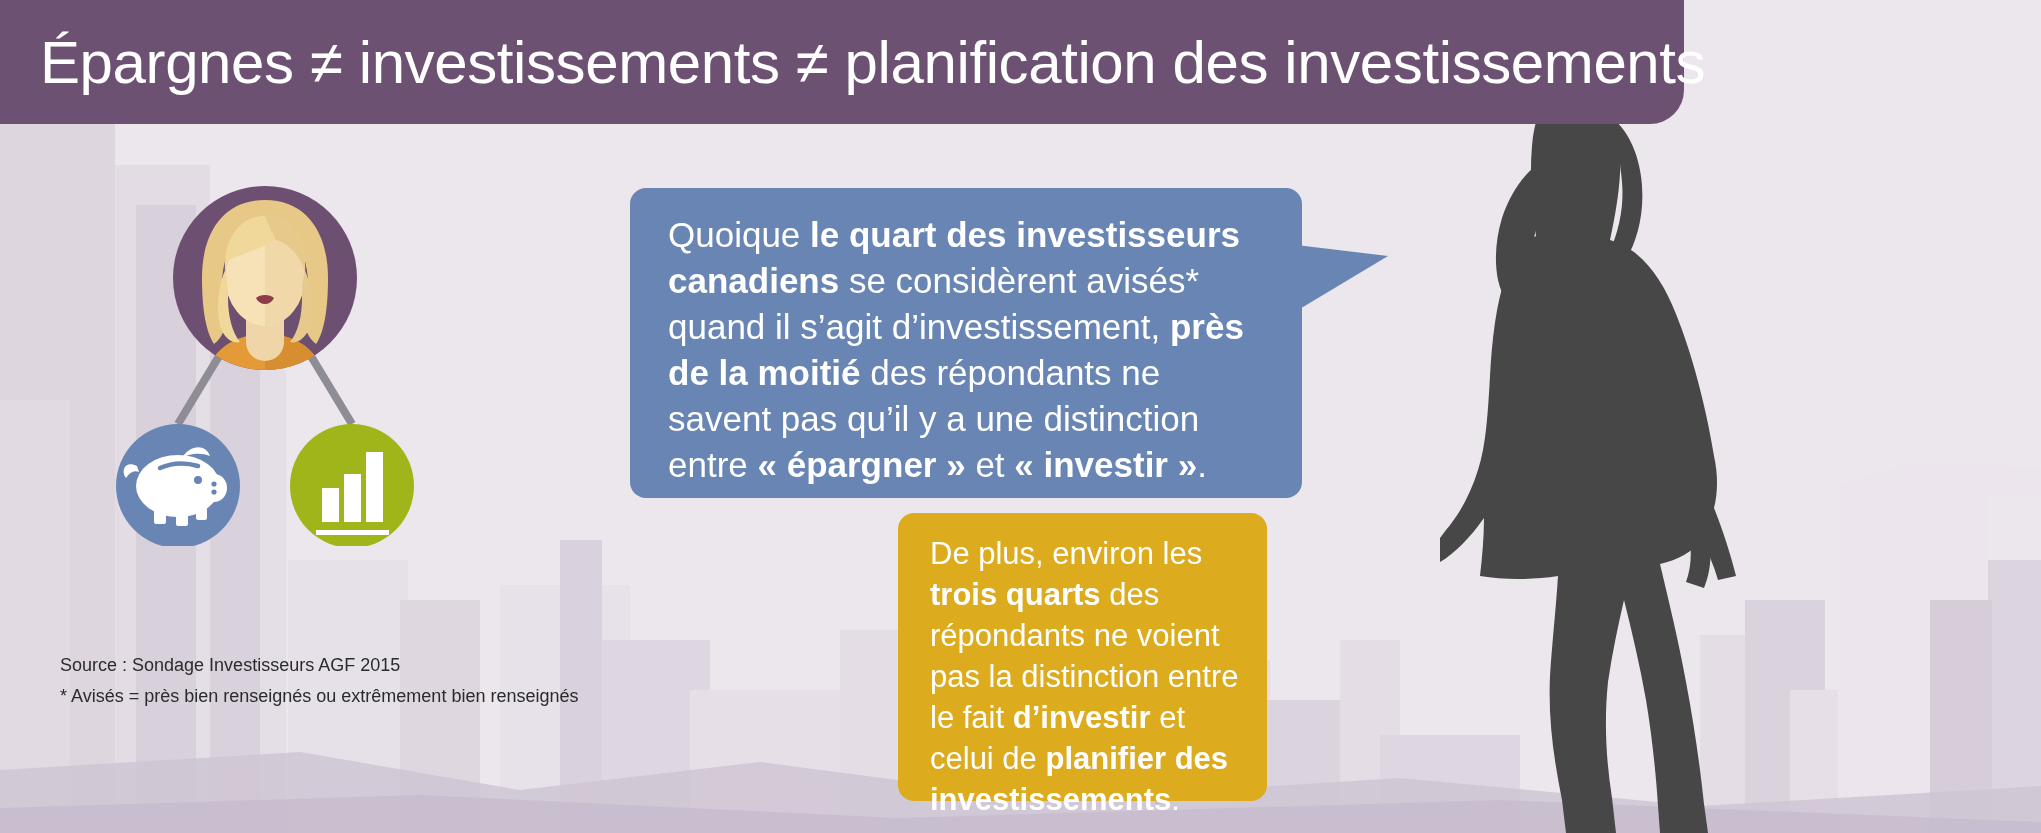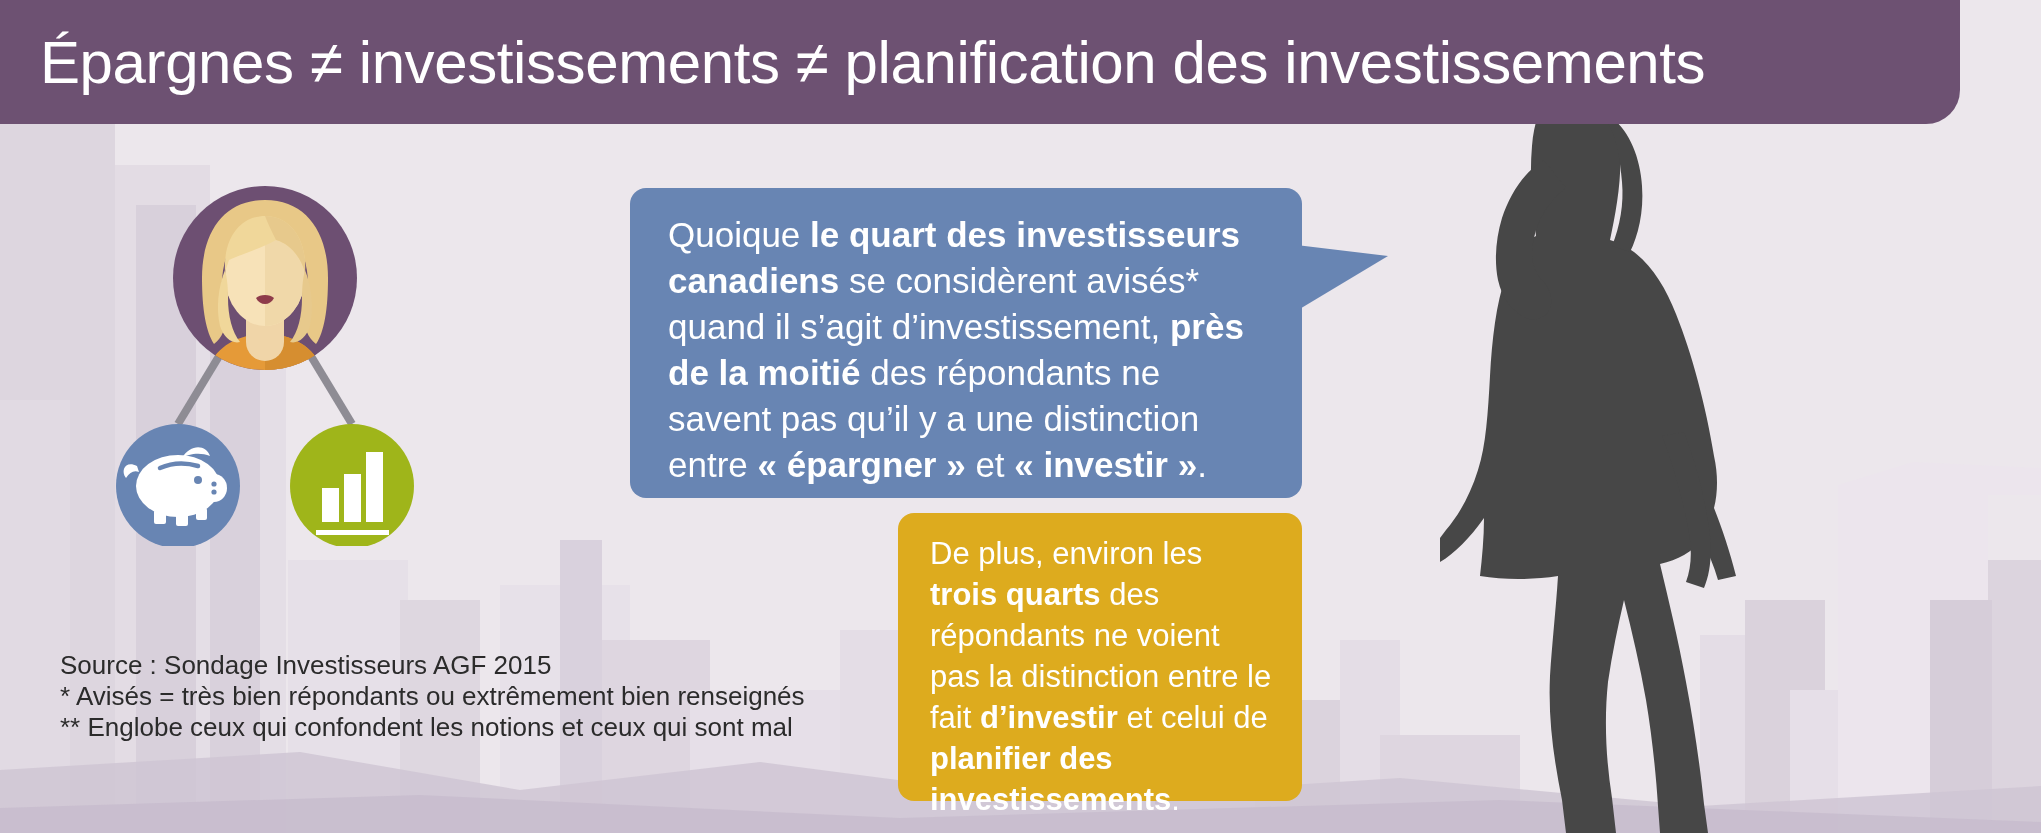--- a/index.html
+++ b/index.html
@@ -16,21 +16,21 @@
     background:#ece7ec;
     overflow:hidden;
   }
   .layer{position:absolute;top:0;left:0;width:2041px;height:833px;}
   svg.layer{display:block;}
 
   
   #header-bar{
     position:absolute;
     left:0;top:0;
-    width:1960px;height:124px;
+    width:1684px;height:124px;
     background:#6d5172;
     border-bottom-right-radius:34px;
     z-index:30;
   }
   #header-title{
     position:absolute;
     left:40px;top:50%;
     transform:translateY(-50%);
     color:#ffffff;
     font-size:60px;
@@ -66,21 +66,21 @@
     padding:24px 32px 0 38px;
     color:#ffffff;
     font-size:35px;
     line-height:46px;
     font-weight:400;
   }
 
   #bubble-yellow{
     position:absolute;
     left:898px;top:513px;
-    width:404px;height:288px;
+    width:369px;height:288px;
     z-index:20;
   }
   #bubble-yellow .body{
     position:absolute;inset:0;
     background:#ddab1e;
     border-radius:16px;
   }
   #bubble-yellow .text{
     position:relative;
     z-index:2;
@@ -100,21 +100,21 @@
     z-index:15;
   }
 
   
   #footnotes{
     position:absolute;
     left:60px;top:650px;
     width:760px;
     z-index:18;
     color:#2b2b2b;
-    font-size:26px;
+    font-size:18px;
     line-height:31px;
   }
   #footnotes .fn{display:block;white-space:pre;}
   #footnotes .indent{padding-left:22px;}
 
   
   #silhouette{
     position:absolute;
     left:1440px;top:60px;
     z-index:22;
@@ -302,17 +302,16 @@
 
   <div id="bubble-yellow">
     <div class="body"></div>
     <div class="text">
       <span>De plus, environ les </span><span class="b">trois quarts</span><span> des répondants ne voient pas la distinction entre le fait </span><span class="b">d’investir</span><span> et celui de </span><span class="b">planifier des investissements</span><span>.</span>
     </div>
   </div>
 
   <div id="footnotes">
     <span class="fn">Source : Sondage Investisseurs AGF 2015</span>
-    <span class="fn">* Avisés = très bien répondants ou extrêmement bien renseignés</span>
-    <span class="fn">** Englobe ceux qui confondent les notions et ceux qui sont mal</span>
+    <span class="fn">* Avisés = près bien renseignés ou extrêmement bien renseignés</span>
   </div>
 
 </div>
 
 </body></html>

